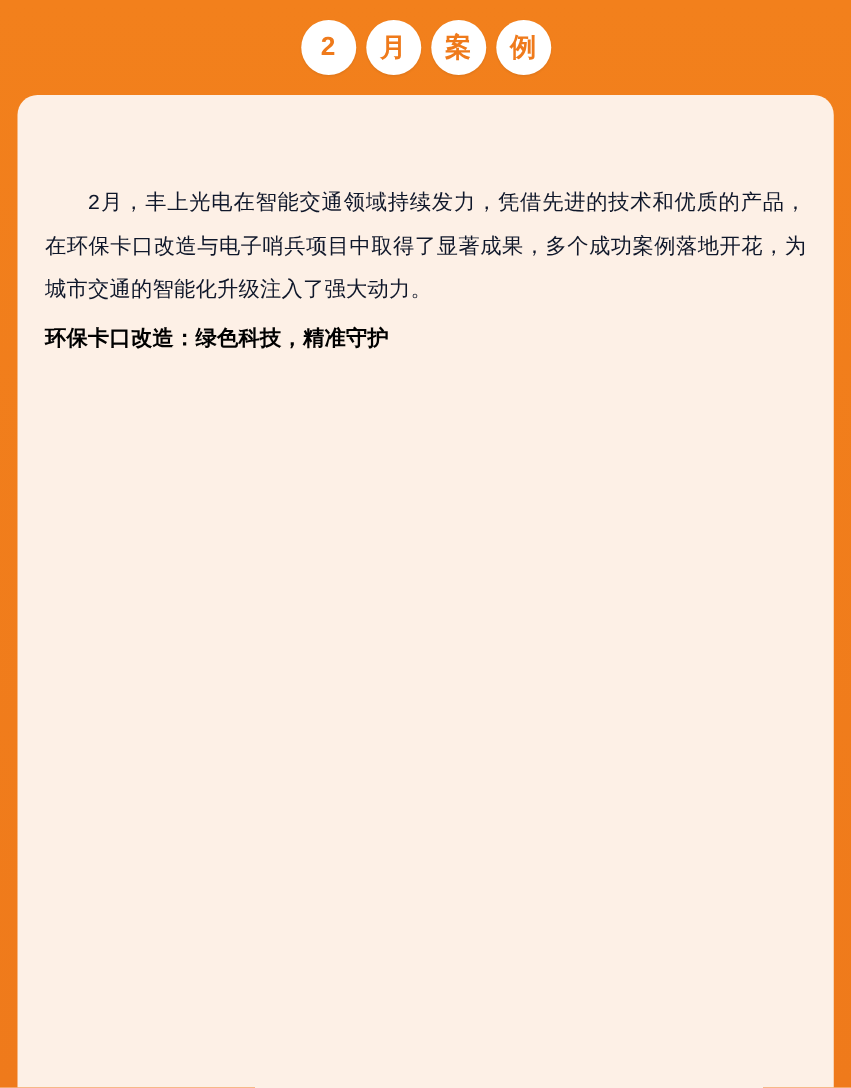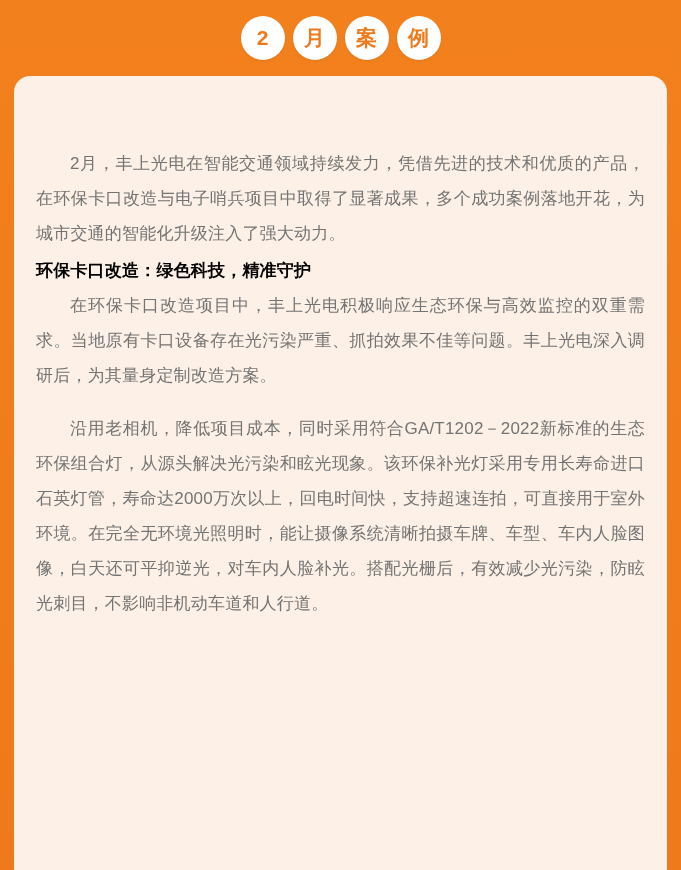--- a/index.html
+++ b/index.html
@@ -55,25 +55,25 @@
     background: #fdf0e6;
     border-top-left-radius: 16px;
     border-top-right-radius: 16px;
     padding: 70px 22px 0 22px;
     box-sizing: border-box;
     overflow: hidden;
   }
   .para {
     font-size: 17px;
     line-height: 35px;
-    color: #737373;
+    color: #0f172a;
     text-align: justify;
     margin: 0 0 0 0;
     text-indent: 2em;
-    font-family: Liberation Sans, sans-serif;
+    font-family: Liberation Mono, monospace;
     letter-spacing: 0.2px;
   }
   .heading {
     font-size: 17px;
     line-height: 35px;
     color: #000000;
     font-weight: bold;
     margin: 2px 0 0 0;
     text-indent: 0;
     font-family: "Liberation Sans", sans-serif;
@@ -94,24 +94,22 @@
     <div class="badge">案</div>
     <div class="badge">例</div>
   </div>
 
   <div class="card">
 
     <p class="para">2月，丰上光电在智能交通领域持续发力，凭借先进的技术和优质的产品，在环保卡口改造与电子哨兵项目中取得了显著成果，多个成功案例落地开花，为城市交通的智能化升级注入了强大动力。</p>
 
     <p class="heading">环保卡口改造：绿色科技，精准守护</p>
 
-    <p class="para">在环保卡口改造项目中，丰上光电积极响应生态环保与高效监控的双重需求。当地原有卡口设备存在光污染严重、抓拍效果不佳等问题。丰上光电深入调研后，为其量身定制改造方案。</p>
 
     <div class="spacer"></div>
 
-    <p class="para">沿用老相机，降低项目成本，同时采用符合GA/T1202－2022新标准的生态环保组合灯，从源头解决光污染和眩光现象。该环保补光灯采用专用长寿命进口石英灯管，寿命达2000万次以上，回电时间快，支持超速连拍，可直接用于室外环境。在完全无环境光照明时，能让摄像系统清晰拍摄车牌、车型、车内人脸图像，白天还可平抑逆光，对车内人脸补光。搭配光栅后，有效减少光污染，防眩光刺目，不影响非机动车道和人行道。</p>
 
     <div class="spacer"></div>
 
 
   </div>
 
 </div>
 
 </body></html>

